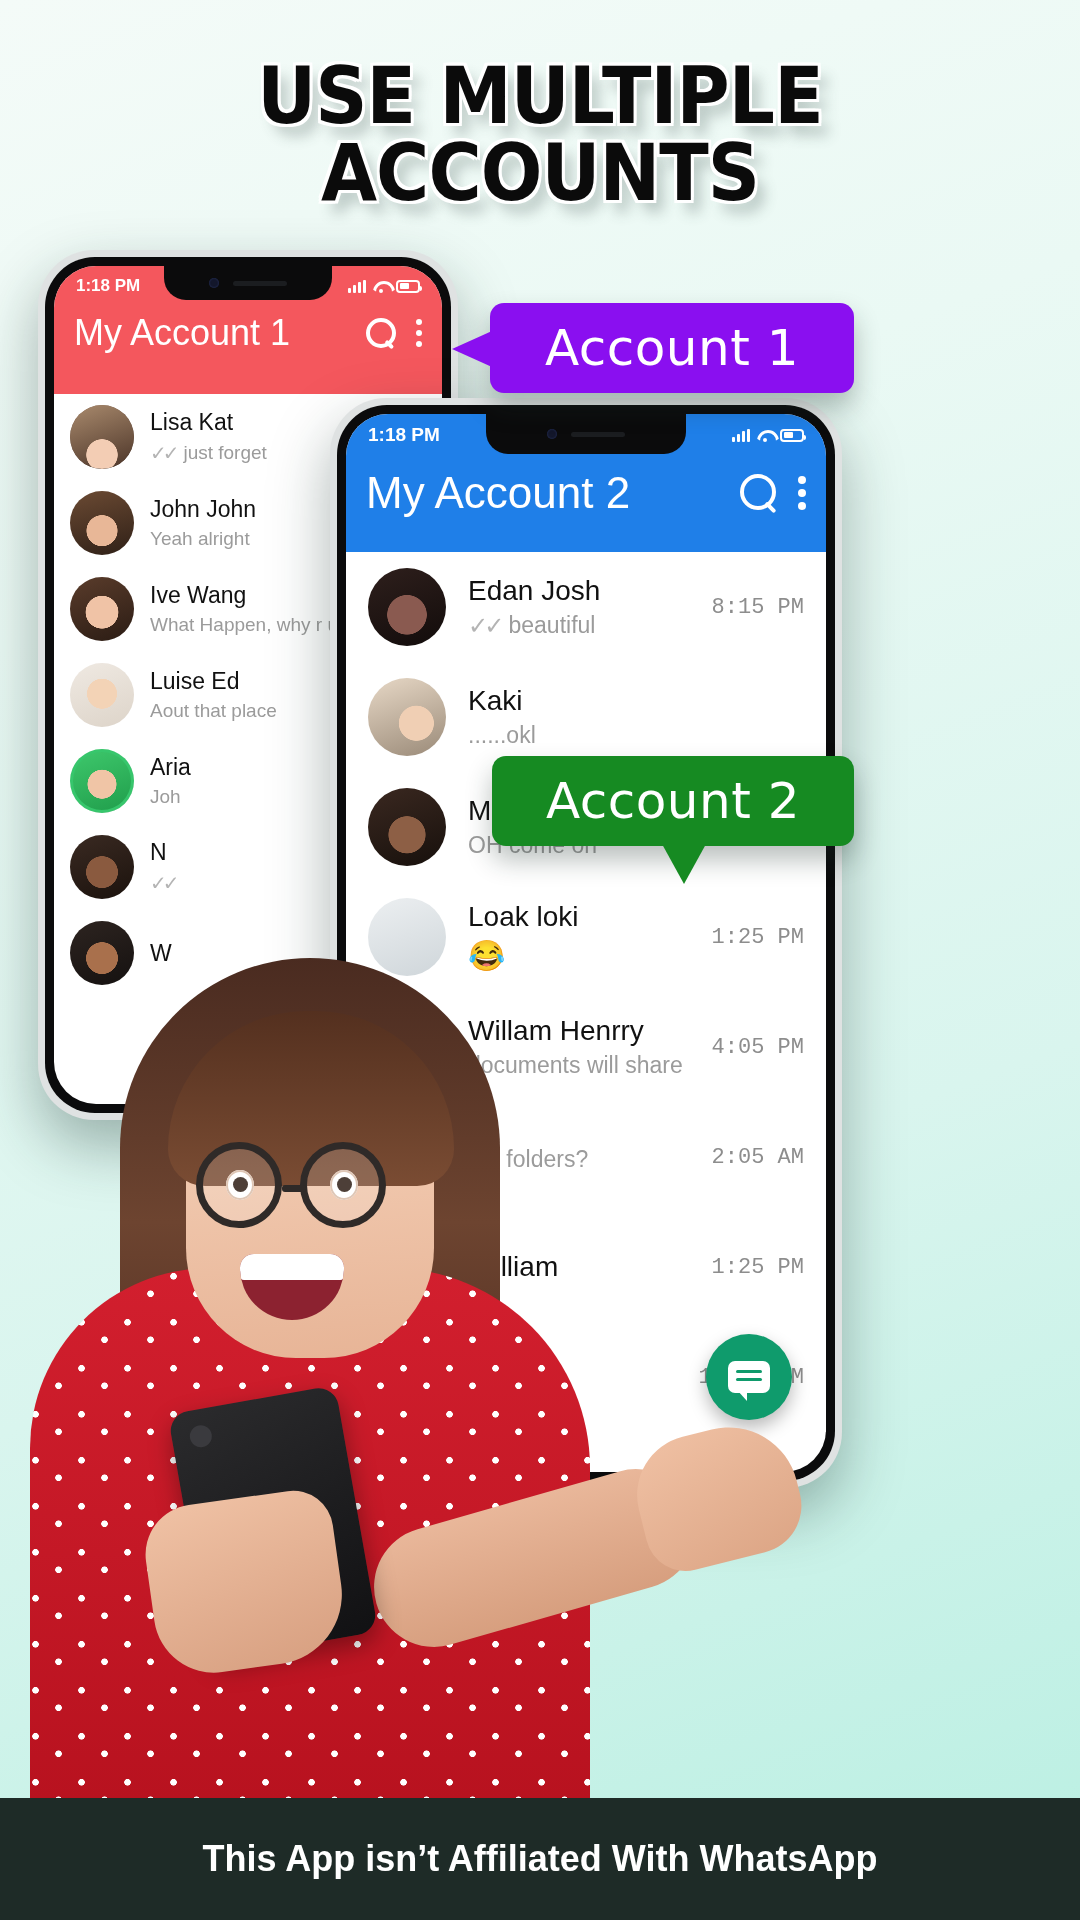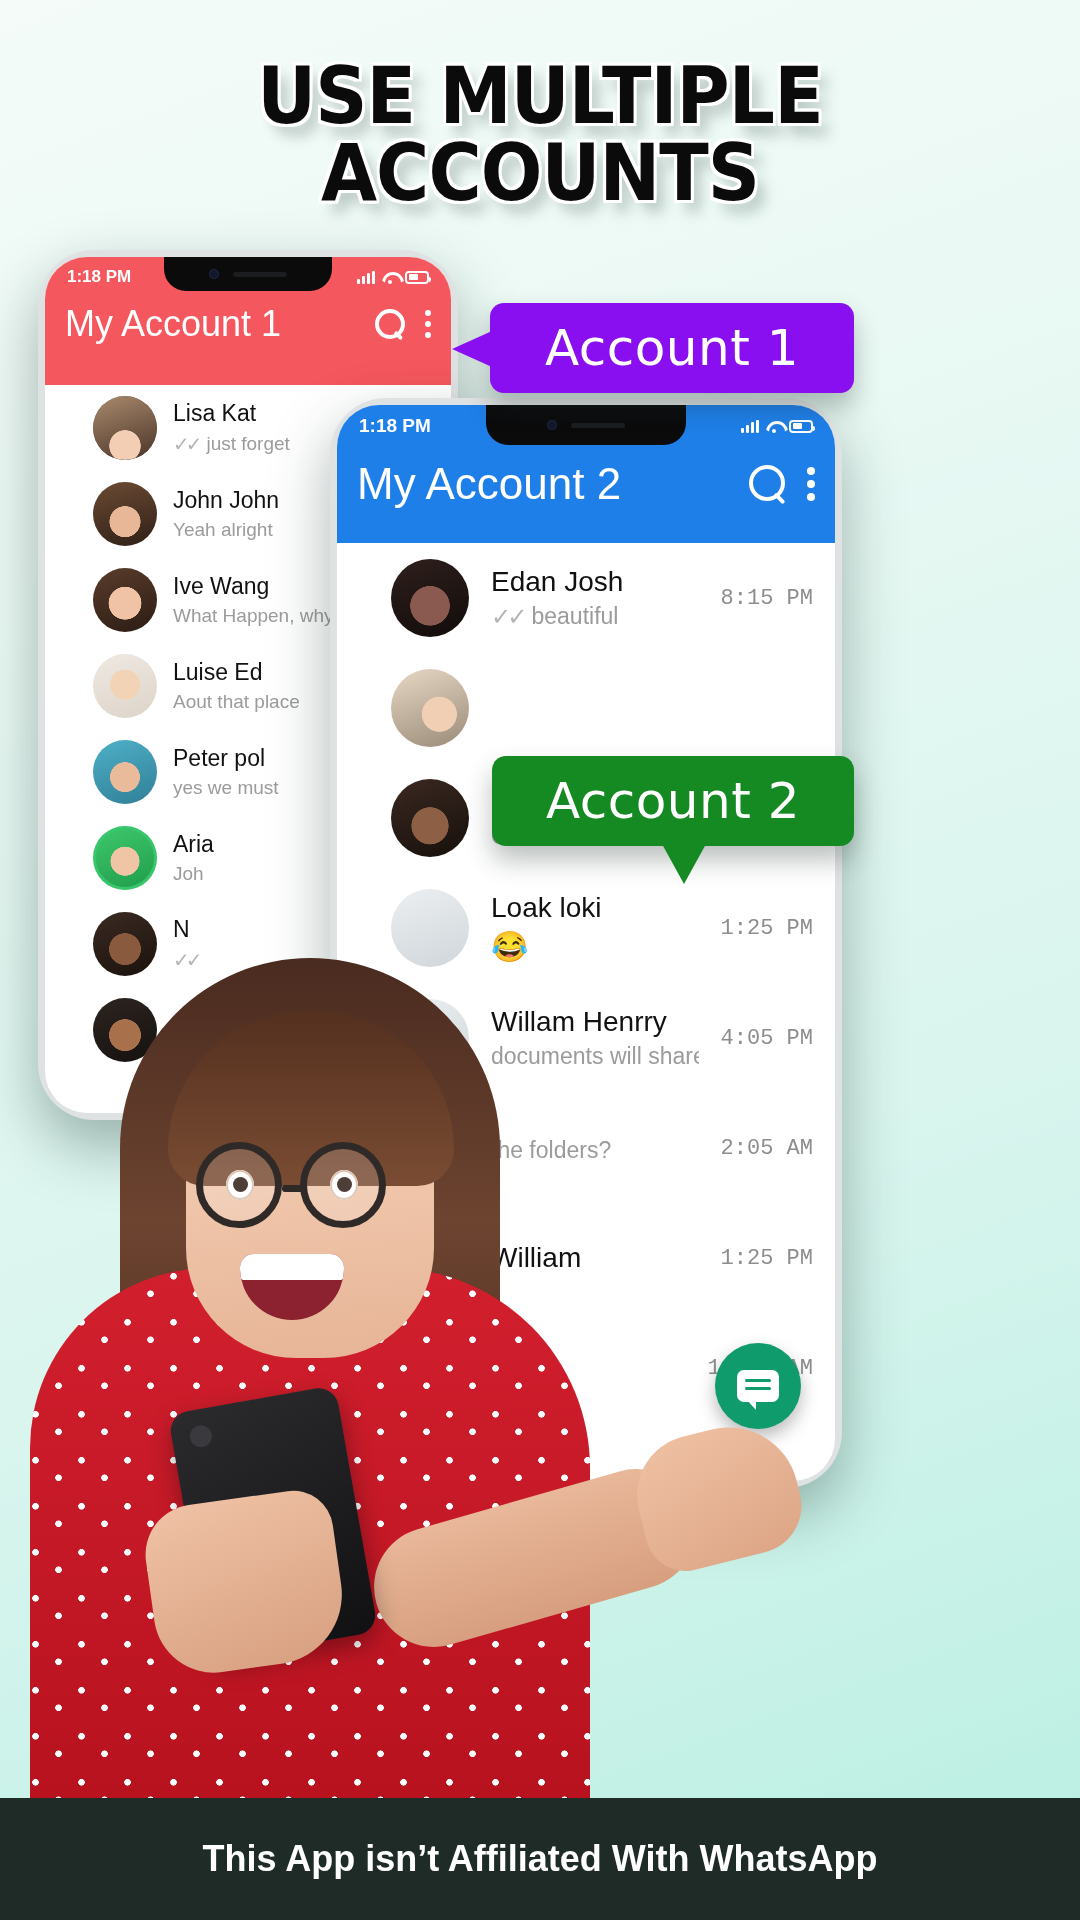--- a/index.html
+++ b/index.html
@@ -19,21 +19,21 @@
     text-shadow: 3px 0 0 #fff, -3px 0 0 #fff, 0 3px 0 #fff, 0 -3px 0 #fff,
                  3px 3px 0 #fff, -3px 3px 0 #fff, 3px -3px 0 #fff, -3px -3px 0 #fff,
                  10px 12px 14px rgba(60,80,75,0.30);
     transform:scaleX(0.93);
   }
   .headline .l2{ display:block; }
 
   
   .phone{ position:absolute; border-radius:56px; background:#dfe2e2;
           padding:7px; box-shadow:0 26px 60px rgba(20,45,40,.35); }
-  .phone .bezel{ background:#0b0b0c; border-radius:50px; height:100%; }
+  .phone .bezel{ background:#0b0b0c; border-radius:50px; padding:9px; height:100%; }
   .phone .screen{ position:relative; background:#fff; border-radius:42px;
                   overflow:hidden; height:100%; }
 
   #phone1{ left:38px; top:250px; width:420px; height:870px; }
   #phone2{ left:330px; top:398px; width:512px; height:1090px; }
 
   .notch{ position:absolute; top:0; left:50%; transform:translateX(-50%);
           background:#0b0b0c; border-radius:0 0 22px 22px; z-index:6;
           display:flex; align-items:center; justify-content:center; gap:14px; }
   #phone1 .notch{ width:168px; height:34px; }
@@ -76,21 +76,21 @@
   .ico-search::before{ content:""; position:absolute; left:0; top:0;
      width:74%; height:74%; border:4px solid #fff; border-radius:50%; }
   .ico-search::after{ content:""; position:absolute; right:1px; bottom:0px;
      width:4px; height:34%; background:#fff; border-radius:3px;
      transform:rotate(-45deg); transform-origin:bottom; }
   .ico-kebab{ display:flex; flex-direction:column; gap:5px; align-items:center; }
   .ico-kebab i{ display:block; background:#fff; border-radius:50%; }
   #phone1 .ico-kebab i{ width:6px; height:6px; }
   #phone2 .ico-kebab i{ width:8px; height:8px; }
 
-  .chatlist{ background:#fff;margin-left:32px; }
+  .chatlist{ background:#fff; }
   .row{ display:flex; align-items:center; }
   #phone1 .row{ padding:11px 16px; gap:16px; }
   #phone2 .row{ padding:16px 22px; gap:22px; }
   .av{ border-radius:50%; flex:none; overflow:hidden; position:relative;
        background:#e8e6e3; }
   #phone1 .av{ width:64px; height:64px; }
   #phone2 .av{ width:78px; height:78px; }
   .av .hair{ position:absolute; inset:0; border-radius:50%; }
   .meta{ flex:1; min-width:0; }
   .nm{ color:#111; white-space:nowrap; overflow:hidden; }
@@ -273,29 +273,20 @@
         <div class="row">
           <span class="av" style="background:radial-gradient(circle at 50% 48%,#f3d3b6 32%,transparent 33%),linear-gradient(160deg,#efe9e2,#ddd4c9)"></span>
           <span class="meta">
             <span class="nm">Luise Ed</span>
             <span class="pv">
               <span>Aout that place</span>
             </span>
           </span>
         </div>
 
-        <div class="row">
-          <span class="av" style="background:radial-gradient(circle at 50% 58%,#e9bb9b 30%,transparent 31%),linear-gradient(160deg,#4fb0c8,#2f7f96)"></span>
-          <span class="meta">
-            <span class="nm">Peter pol</span>
-            <span class="pv">
-              <span>yes we must</span>
-            </span>
-          </span>
-        </div>
 
         <div class="row">
           <span class="av" style="background:radial-gradient(circle at 50% 55%,#f0c5a6 30%,transparent 31%),linear-gradient(160deg,#3fc96d,#1f9c4a);box-shadow:0 0 0 3px #37c66c inset"></span>
           <span class="meta">
             <span class="nm">Aria</span>
             <span class="pv">
               <span>Joh</span>
             </span>
           </span>
         </div>
@@ -368,20 +359,26 @@
             <span class="pv">
               <span class="ticks">✓✓</span>
               <span>beautiful</span>
             </span>
           </span>
           <span class="ts">8:15 PM</span>
         </div>
 
         <div class="row">
           <span class="av" style="background:radial-gradient(circle at 62% 58%,#f0cfb4 26%,transparent 27%),linear-gradient(160deg,#e7d8c6,#9a8a78)"></span>
+          <span class="meta">
+            <span class="nm">Kaki</span>
+            <span class="pv">
+              <span>......okl</span>
+            </span>
+          </span>
           <span class="ts"></span>
         </div>
 
         <div class="row">
           <span class="av" style="background:radial-gradient(circle at 50% 60%,#8d5f45 30%,transparent 31%),linear-gradient(160deg,#3a2820,#17100c)"></span>
           <span class="meta">
             <span class="nm">Ms Rondain</span>
             <span class="pv">
               <span>OH come on</span>
             </span>

